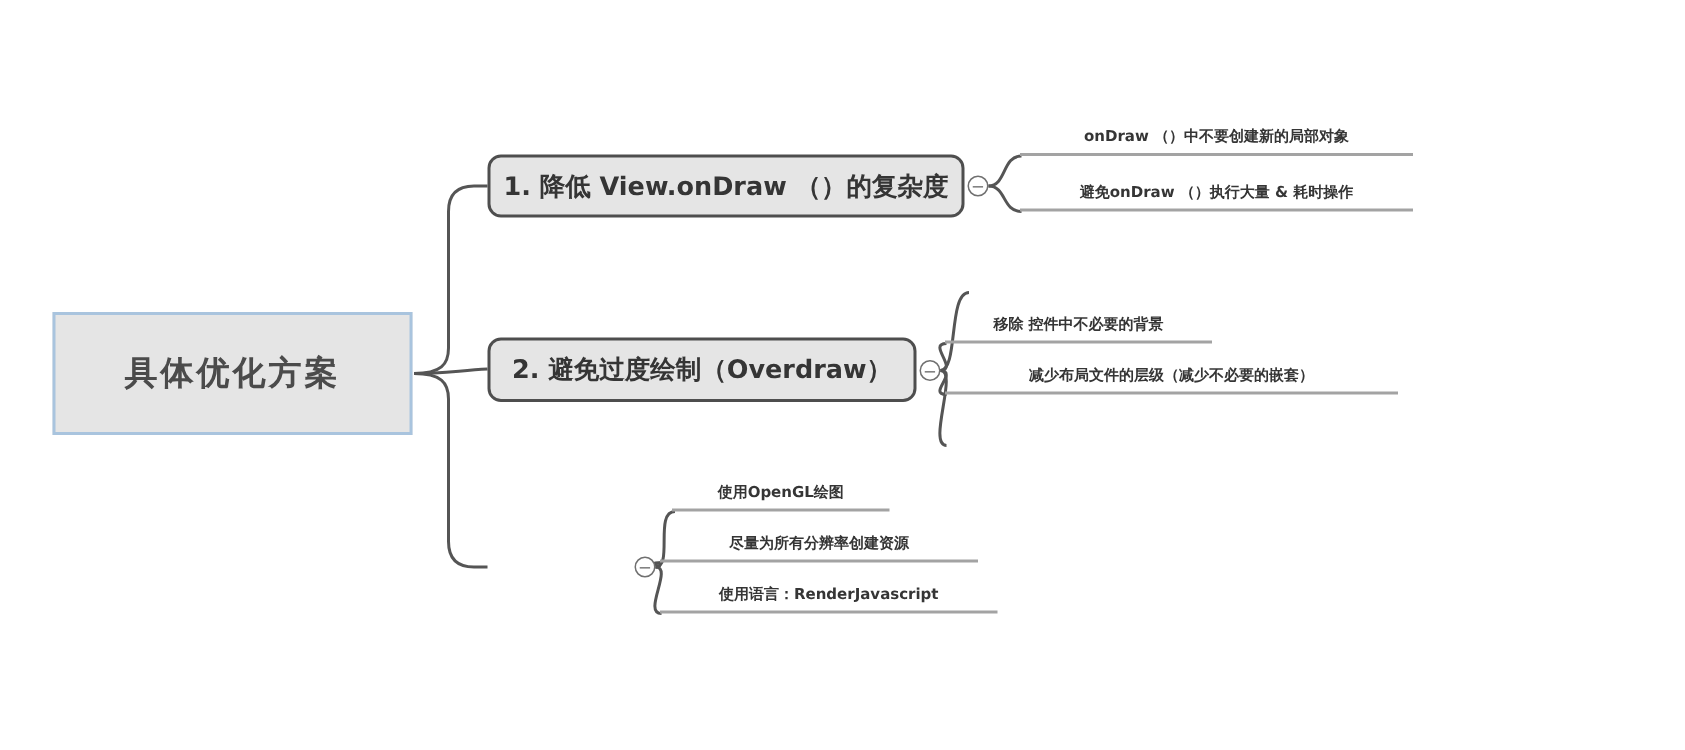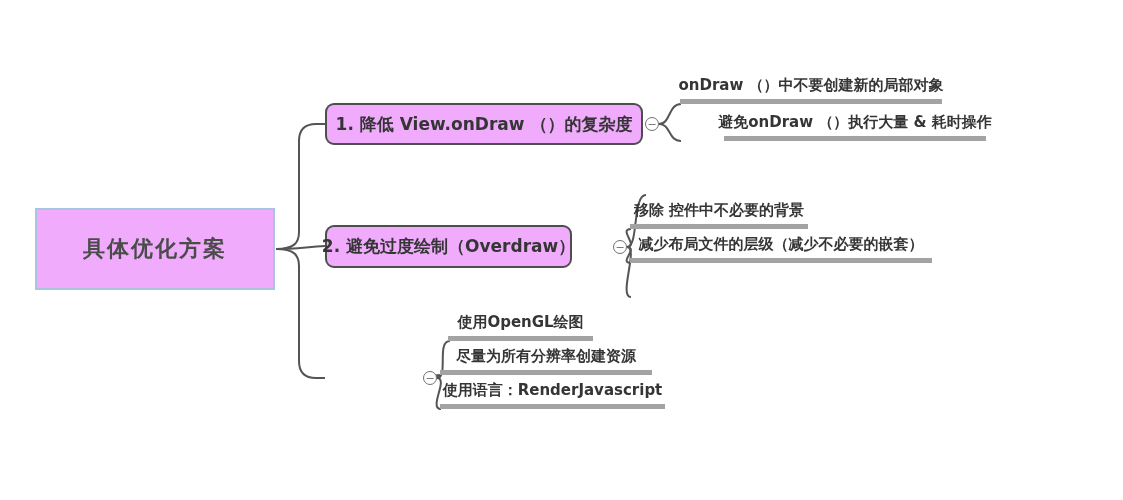--- a/index.html
+++ b/index.html
@@ -9,40 +9,40 @@
     background:#ffffff;
     font-family:"DejaVu Sans","Liberation Sans",sans-serif;
     color:#3d3d3d;
     overflow:hidden;
   }
   svg.links{position:absolute;left:0;top:0;pointer-events:none;}
   .node{
     position:absolute;
     box-sizing:border-box;
     display:flex;align-items:center;justify-content:center;
-    background:#f0abfc;
+    background:#e5e5e5;
     white-space:nowrap;
   }
   .root-node{
     border:2px solid #a9c4de;
     border-radius:0;
     font-size:22px;font-weight:700;color:#4b4b4b;
     letter-spacing:2px;
   }
   .branch-node{
     border:2px solid #4e4e4e;
     border-radius:9px;
     font-size:17px;font-weight:600;color:#353535;
   }
   .leaf{
     position:absolute;
     box-sizing:border-box;
     display:flex;align-items:flex-end;justify-content:center;
-    border-bottom:5px solid #a3a3a3;
-    font-size:15px;font-weight:600;color:#353535;
+    border-bottom:2px solid #a3a3a3;
+    font-size:10px;font-weight:600;color:#353535;
     white-space:nowrap;
     padding-bottom:4px;
   }
   .collapse{
     position:absolute;
     box-sizing:border-box;
     width:14px;height:14px;
     border:1.5px solid #707070;
     border-radius:50%;
     background:#ffffff;
@@ -84,25 +84,25 @@
 
   <div class="node branch-node" style="left:325px;top:103px;width:318px;height:42px;">
     <span>1. 降低 View.onDraw （）的复杂度</span>
   </div>
   <div class="collapse" style="left:645px;top:117px;">
     <span>−</span>
   </div>
   <div class="leaf" style="left:680px;top:78px;width:262px;height:26px;">
     <span>onDraw （）中不要创建新的局部对象</span>
   </div>
-  <div class="leaf" style="left:680px;top:115px;width:262px;height:26px;margin-left:44px;">
+  <div class="leaf" style="left:680px;top:115px;width:262px;height:26px;">
     <span>避免onDraw （）执行大量 &amp; 耗时操作</span>
   </div>
 
-  <div class="node branch-node" style="left:325px;top:225px;width:247px;height:43px;">
+  <div class="node branch-node" style="left:325px;top:225px;width:286px;height:43px;">
     <span>2. 避免过度绘制（Overdraw）</span>
   </div>
   <div class="collapse" style="left:613px;top:240px;">
     <span>−</span>
   </div>
   <div class="leaf" style="left:630px;top:203px;width:178px;height:26px;">
     <span>移除 控件中不必要的背景</span>
   </div>
   <div class="leaf" style="left:630px;top:237px;width:302px;height:26px;">
     <span>减少布局文件的层级（减少不必要的嵌套）</span>

